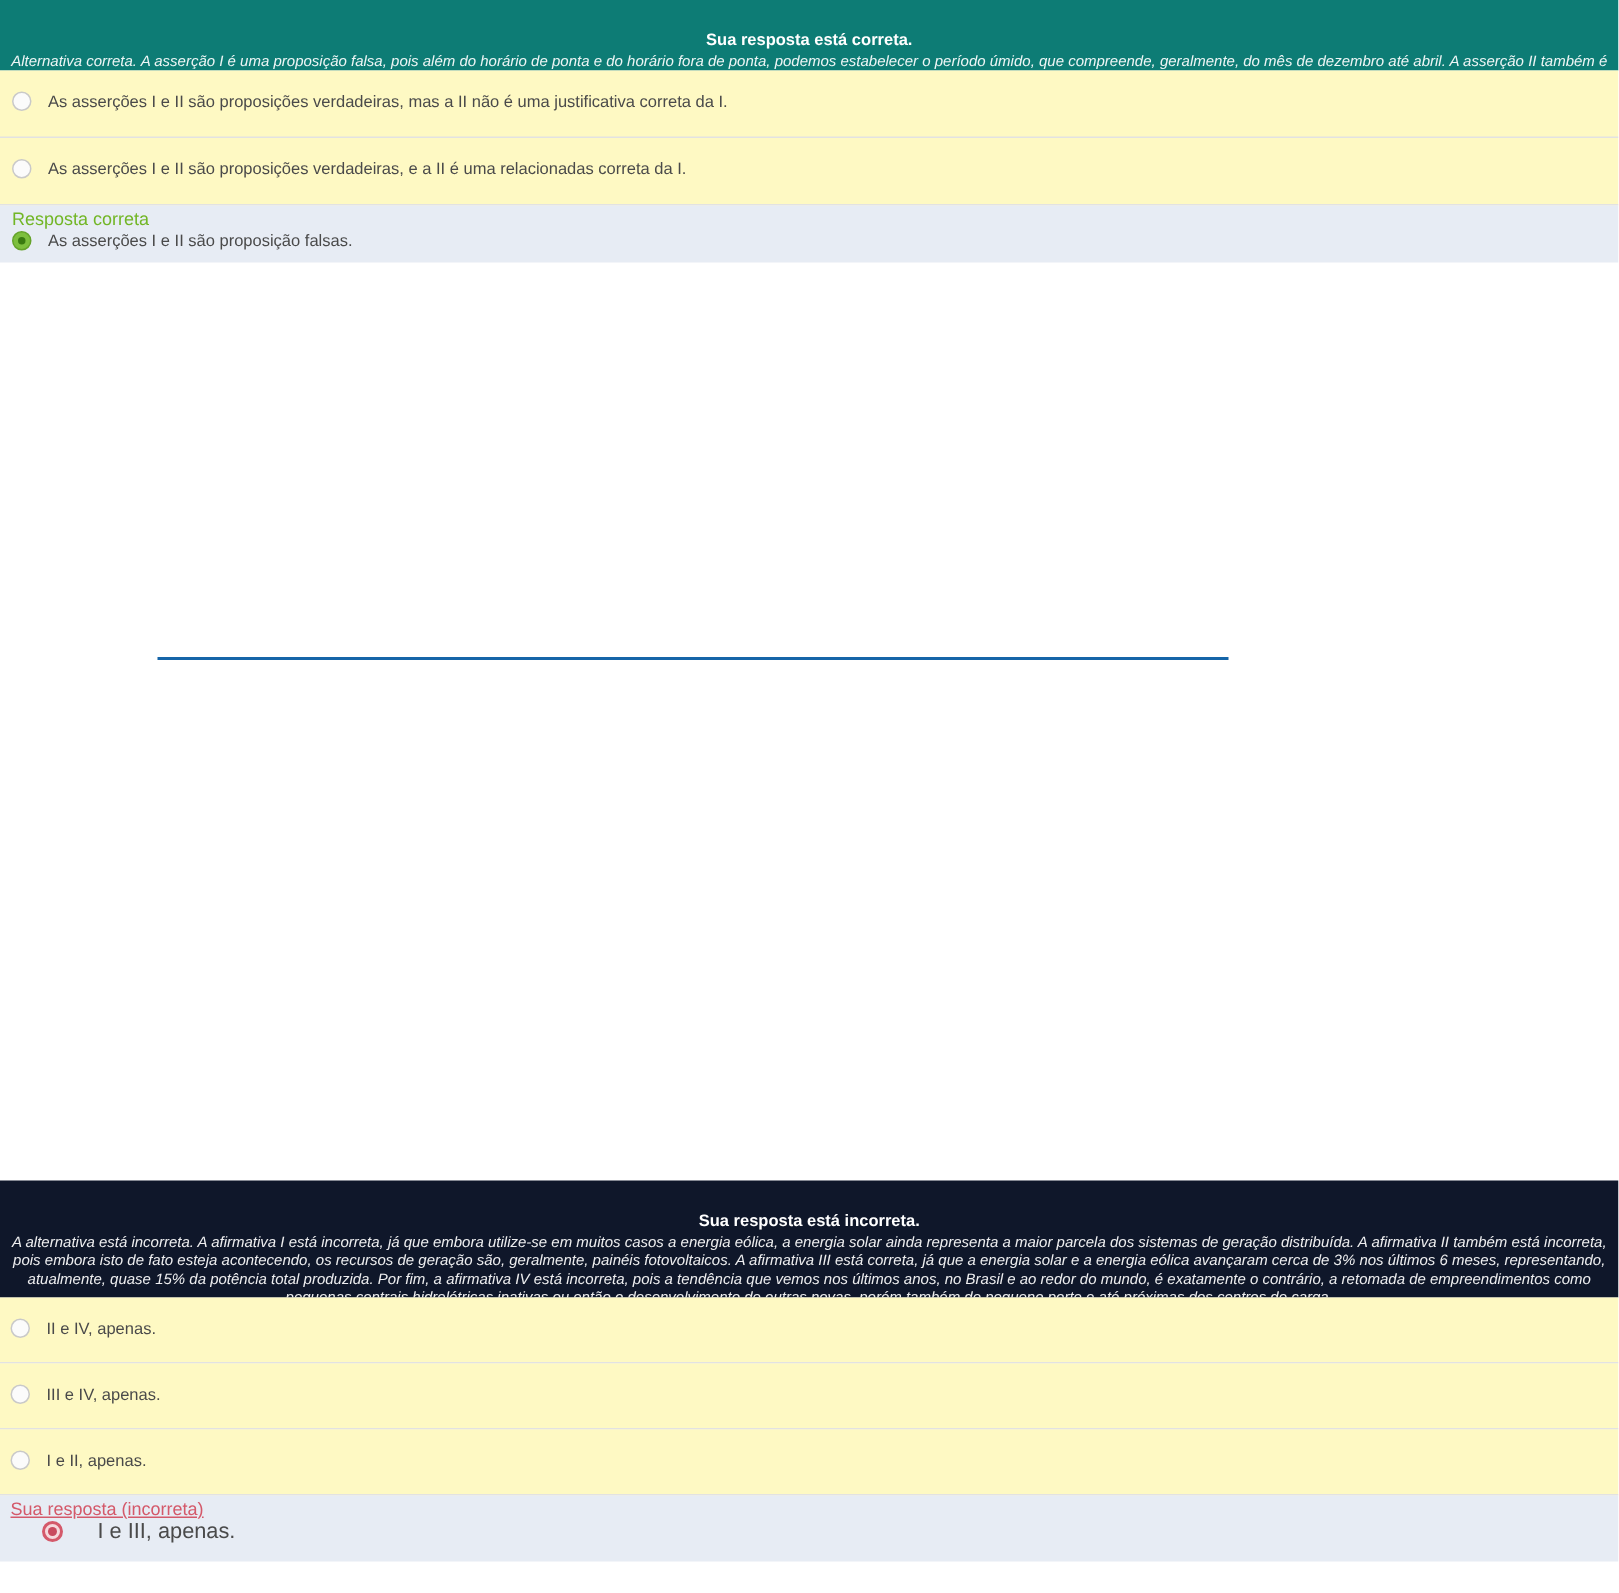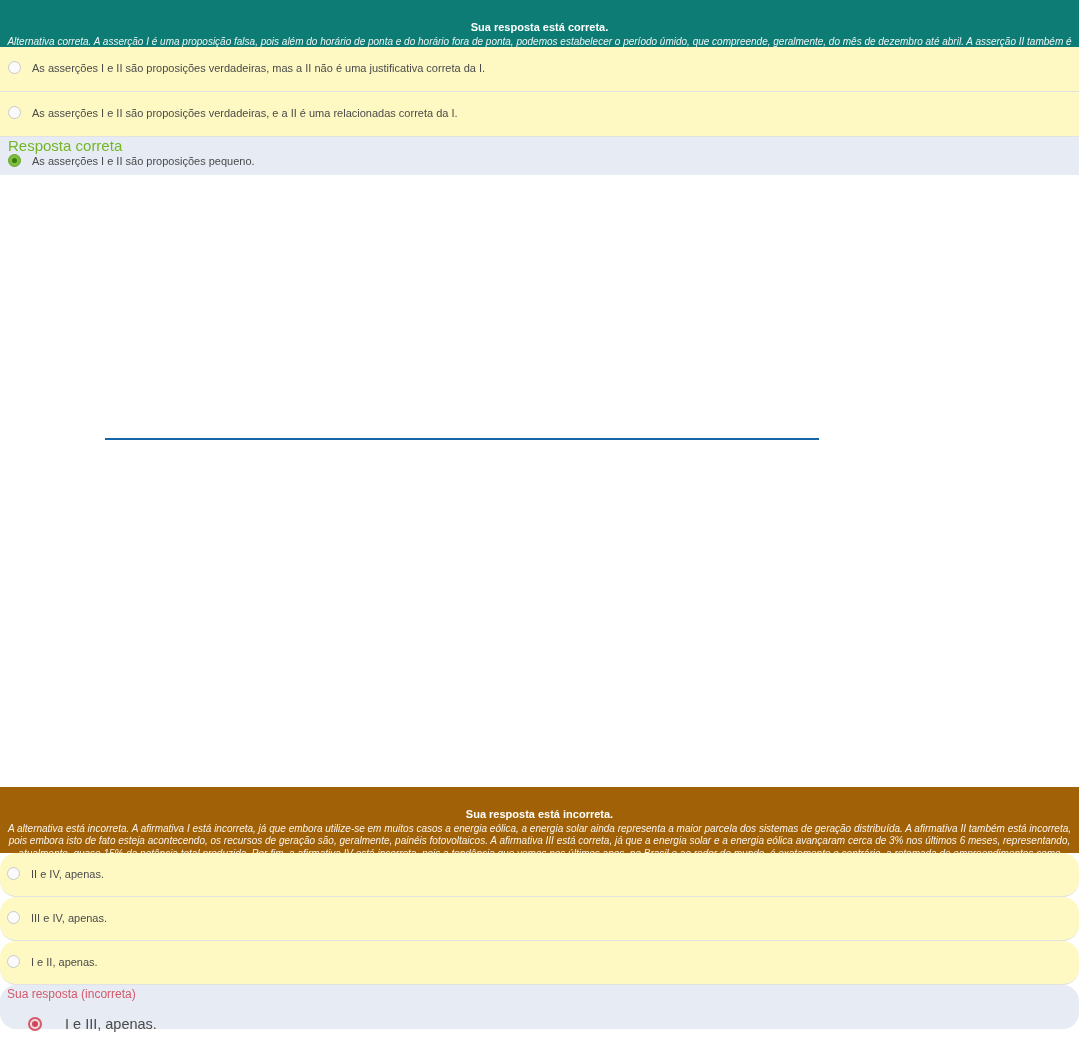--- a/index.html
+++ b/index.html
@@ -5,44 +5,44 @@
   html,body{margin:0;padding:0;}
   body{
     width:1079px;height:1062px;position:relative;overflow:hidden;
     background:#ffffff;font-family:"Liberation Sans",sans-serif;
   }
   
   .banner{width:1079px;box-sizing:border-box;color:#fff;text-align:center;overflow:hidden;}
   .banner-title{font-weight:bold;font-size:11px;line-height:14px;padding-top:20px;}
   .banner-body{font-size:10px;line-height:12.4px;padding:2px 7px 0 7px;color:rgba(255,255,255,0.93);font-style:italic;}
   .banner-correct{background:#0d7c75;height:47px;}
-  .banner-incorrect{background:#a16207;height:66px;}
+  .banner-incorrect{background:#0f172a;height:78px;}
   
   .opt-row{box-sizing:border-box;width:1079px;background:#fef9c3;border-bottom:1px solid #e2e2e2;position:relative;}
   .q1 .opt-row{height:45px;padding:15px 10px 0 8px;}
   .opt-line{display:flex;align-items:flex-start;position:relative;z-index:1;}
   .opt-label{font-size:11px;color:#4a4a4a;line-height:13px;}
   .radio{box-sizing:border-box;width:13px;height:13px;border-radius:50%;flex:0 0 auto;position:relative;margin-right:11px;margin-top:-1px;}
   .radio-none{background:#fbfbfb;border:1px solid #c9c9c9;}
   .radio-correct{background:#7dbf3d;border:1px solid #65a32a;}
   .radio-correct::after{content:"";position:absolute;left:3px;top:3px;right:3px;bottom:3px;border-radius:50%;background:#3a7a10;}
   
   .answer-row{background:#e7ecf4 !important;border-bottom:none !important;}
   .q1 .answer-row{height:38px;padding:4px 10px 0 8px;}
-  .tag{font-size:15px;line-height:10px;margin-bottom:4px;}
+  .tag{font-size:12px;line-height:10px;margin-bottom:4px;}
   .tag-correct{color:#72b626;}
   .tag-wrong{color:#d4596a;}
   
   .q2-block{position:absolute;left:0;top:787px;width:1079px;}
-  .q2 .opt-row{height:44px;padding:15px 10px 0 7px;border-radius:16px;}
+  .q2 .opt-row{height:44px;padding:15px 10px 0 7px;}
   .q2 .row-big{padding:12px 10px 0 25px;}
   .q2 .row-big .radio{width:14px;height:14px;margin-right:25px;margin-top:1px;}
   .q2 .row-big .opt-label{font-size:14.5px;line-height:17px;color:#4c4c4c;}
   .q2 .answer-row{height:44px;padding:3px 10px 0 7px;}
-  .q2 .answer-row .tag{font-size:12px;line-height:13px;margin-bottom:15px;}
+  .q2 .answer-row .tag{font-size:12px;line-height:13px;margin-bottom:0;text-decoration:underline;}
   .q2 .answer-row .opt-line{margin-left:21px;}
   .q2 .answer-row .radio{width:14px;height:14px;margin-right:23px;margin-top:1px;}
   .q2 .answer-row .opt-label{font-size:14.5px;line-height:17px;}
   .radio-wrong{border:2px solid #d4596a;background:#f6d8dc;}
   .radio-wrong::after{content:"";position:absolute;left:2px;top:2px;right:2px;bottom:2px;border-radius:50%;background:#c84a5e;}
   
   .marker-svg{position:absolute;left:2px;top:1px;z-index:0;}
   
   .page-rule{position:absolute;left:105px;top:438px;width:714px;height:2px;background:#1565a8;}
 </style>
@@ -67,21 +67,21 @@
     <div class="opt-line">
       <span class="radio radio-none"></span>
       <span class="opt-label">As asserções I e II são proposições verdadeiras, e a II é uma relacionadas correta da I.</span>
     </div>
   </div>
 
   <div class="opt-row answer-row">
     <div class="tag tag-correct">Resposta correta</div>
     <div class="opt-line">
       <span class="radio radio-correct"></span>
-      <span class="opt-label">As asserções I e II são proposições pequeno.</span>
+      <span class="opt-label">As asserções I e II são proposição falsas.</span>
     </div>
   </div>
 </section>
 
 <div class="page-rule"></div>
 
 <section class="q2 q2-block">
   <header class="banner banner-incorrect">
     <div class="banner-title">Sua resposta está incorreta.</div>
     <div class="banner-body">A alternativa está incorreta. A afirmativa I está incorreta, já que embora utilize-se em muitos casos a energia eólica, a energia solar ainda representa a maior parcela dos sistemas de geração distribuída. A afirmativa II também está incorreta, pois embora isto de fato esteja acontecendo, os recursos de geração são, geralmente, painéis fotovoltaicos. A afirmativa III está correta, já que a energia solar e a energia eólica avançaram cerca de 3% nos últimos 6 meses, representando, atualmente, quase 15% da potência total produzida. Por fim, a afirmativa IV está incorreta, pois a tendência que vemos nos últimos anos, no Brasil e ao redor do mundo, é exatamente o contrário, a retomada de empreendimentos como pequenas centrais hidrelétricas inativas ou então o desenvolvimento de outras novas, porém também de pequeno porte e até próximas dos centros de carga.</div>

